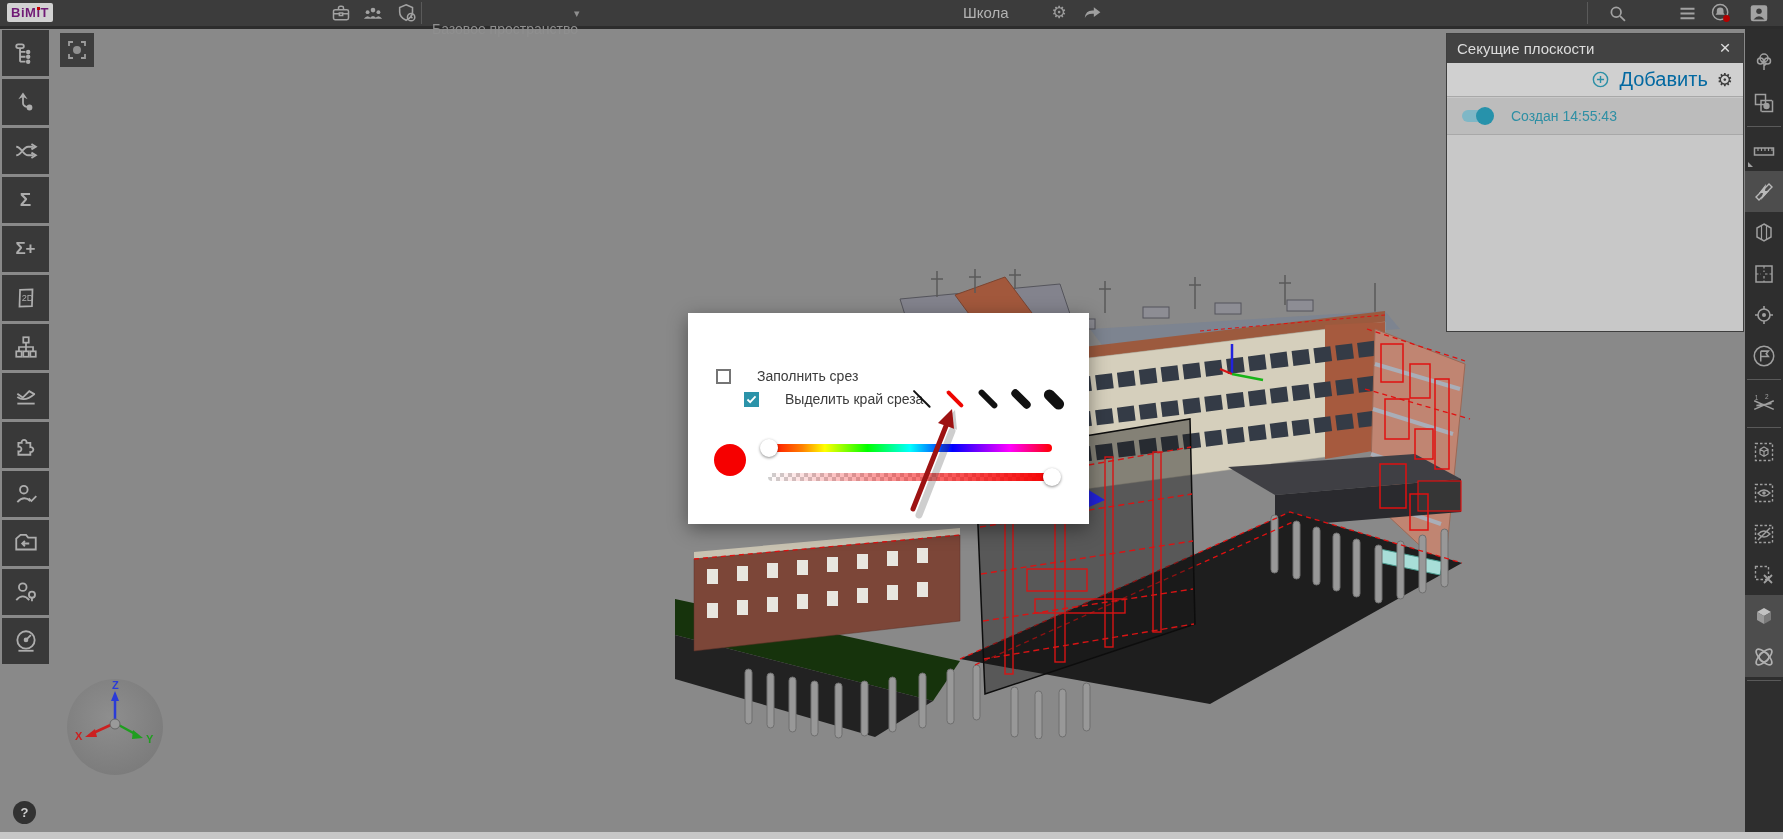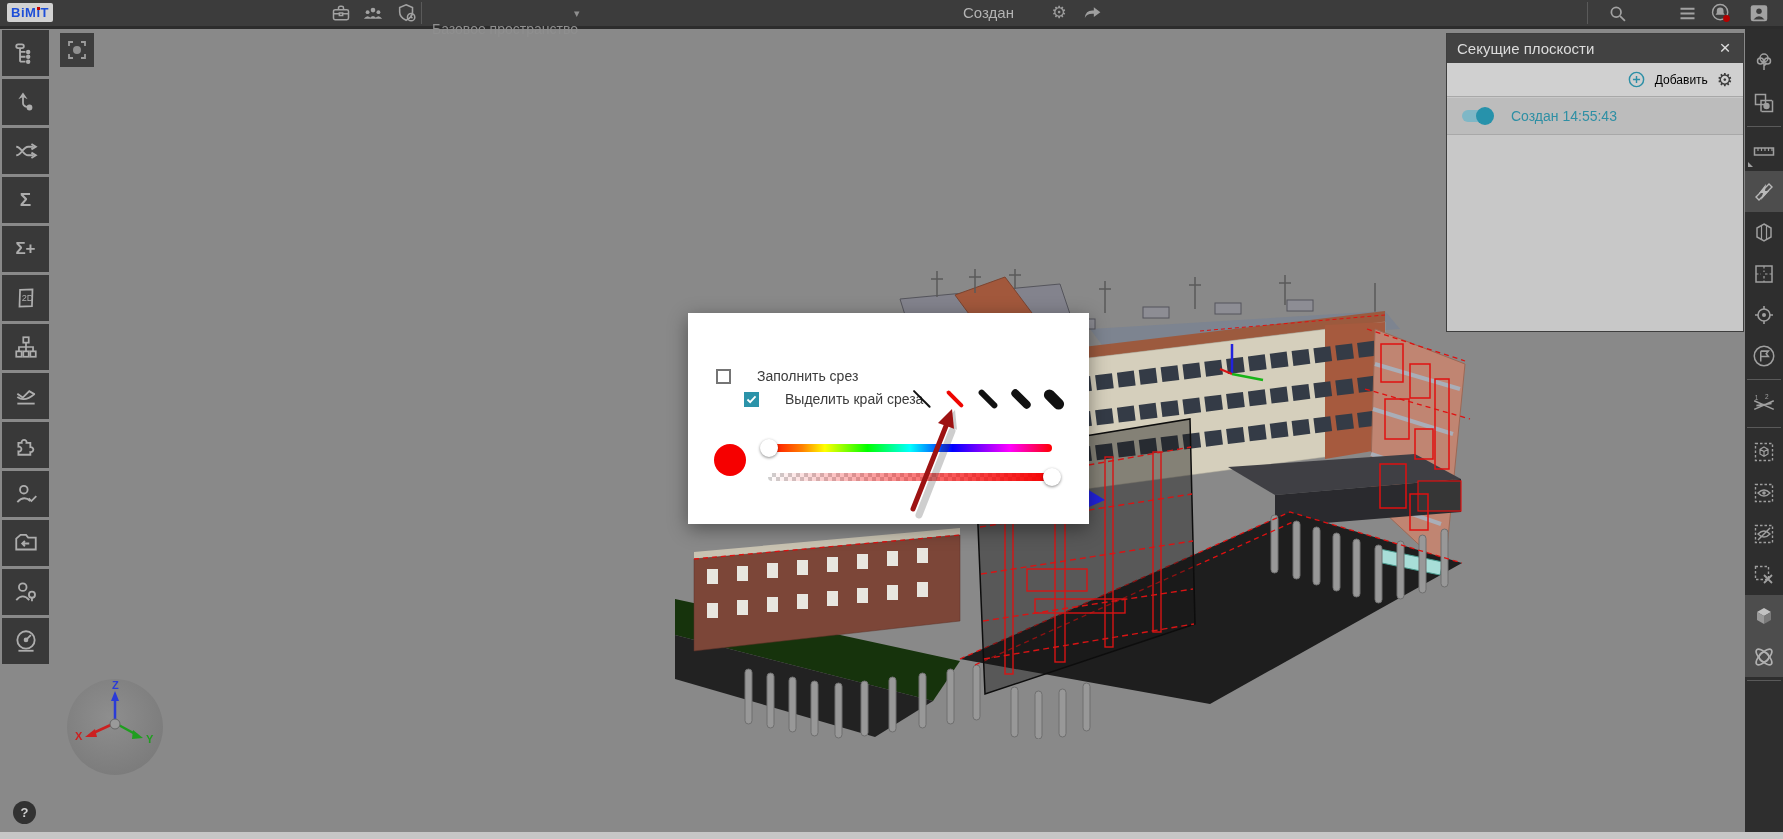--- a/index.html
+++ b/index.html
@@ -3,21 +3,21 @@
 <meta charset="utf-8">
 <style>
   * { margin:0; padding:0; box-sizing:border-box; }
   html,body { width:1783px; height:839px; overflow:hidden; }
   body { font-family:"Liberation Sans", sans-serif; background:#898989; position:relative; }
 
   
   .topbar { position:absolute; left:0; top:0; width:1783px; height:26px; background:#3c3c3c; z-index:50; }
   .topbar-shadow { position:absolute; left:0; top:26px; width:1783px; height:3px; background:#2c2c2c; z-index:49; }
   .logo { position:absolute; left:7px; top:3px; width:46px; height:19px; background:#d2d2d2; border-radius:2px;
-          color:#1d4ed8; font-size:13px; font-weight:bold; letter-spacing:.5px; text-align:center; line-height:19px; }
+          color:#701a75; font-size:13px; font-weight:bold; letter-spacing:.5px; text-align:center; line-height:19px; }
   .logo .reddot { position:absolute; left:30px; top:4px; width:3px; height:3px; background:#c40000; }
   .tb-icon { position:absolute; top:2px; width:22px; height:22px; display:flex; align-items:center; justify-content:center; }
   .tb-sep { position:absolute; top:2px; width:1px; height:22px; background:#5a5a5a; }
   .workspace { position:absolute; left:432px; top:16px; height:26px; line-height:26px; color:#8f8f8f; font-size:14px; cursor:pointer; }
   .ws-arrow { position:absolute; left:574px; top:0; height:26px; line-height:26px; color:#8f8f8f; font-size:11px; }
   .project-title { position:absolute; left:963px; top:0; height:26px; line-height:26px; color:#b3b3b3; font-size:15px; }
   .gear-glyph { color:#9c9c9c; font-size:17px; line-height:22px; }
 
   
   .left-toolbar { position:absolute; left:2px; top:30px; width:47px; z-index:40; }
@@ -76,21 +76,21 @@
   
   .panel { position:absolute; left:1446px; top:33px; width:298px; height:299px; background:#c8c8c8;
            border:1px solid #3e3e3e; z-index:45; }
   .panel-header { position:absolute; left:0; top:0; width:100%; height:29px; background:#424242; color:#dcdcdc;
                   font-size:15px; line-height:29px; padding-left:10px; }
   .panel-close { position:absolute; right:6px; top:0; width:24px; height:29px; color:#dcdcdc; font-size:19px;
                  line-height:27px; text-align:center; cursor:pointer; }
   .panel-toolbar { position:absolute; left:0; top:29px; width:100%; height:34px; background:#d0d0d0;
                    display:flex; align-items:center; justify-content:flex-end; gap:9px; padding-right:10px;
                    border-bottom:1px solid #a8a8a8; }
-  .add-label { color:#000000; font-size:12px; cursor:pointer; }
+  .add-label { color:#0369a1; font-size:20px; cursor:pointer; }
   .panel-gear { color:#3c3c3c; font-size:18px; cursor:pointer; }
   .panel-item { position:absolute; left:0; top:64px; width:100%; height:37px; background:#bcbcbc;
                 display:flex; align-items:center; border-bottom:1px solid #a8a8a8; }
   .toggle { position:relative; width:34px; height:18px; margin-left:13px; cursor:pointer; }
   .toggle .track { position:absolute; left:2px; top:3px; width:30px; height:12px; border-radius:6px; background:#7fb7c6; }
   .toggle .knob { position:absolute; top:0; width:18px; height:18px; border-radius:50%; background:#2792ab; left:0; }
   .toggle.on .knob { left:16px; }
   .item-label { color:#2e8fa4; font-size:14px; margin-left:17px; }
 </style>
 </head>
@@ -260,21 +260,21 @@
       <path d="M11 3 l7 3 v5 q0 6 -7 9 q-7 -3 -7 -9 v-5 z"></path>
         <circle cx="16.5" cy="16.5" r="4"></circle>
         <path d="M16.5 14.5 v2 l1.5 1"></path>
     </svg>
   </div>
   <div class="tb-sep" style="left:421px;"></div>
 
   <div class="workspace">Базовое пространство</div>
   <div class="ws-arrow">▾</div>
 
-  <div class="project-title">Создан</div>
+  <div class="project-title">Школа</div>
   <div class="tb-icon" style="left:1048px;">
     <span class="gear-glyph">⚙</span>
   </div>
   <div class="tb-icon" style="left:1082px;">
     <svg width="20" height="18" viewBox="0 0 24 22" fill="#9f9f9f">
       <path d="M13 4 l8 6 -8 6 v-4 q-8 -1 -11 5 q1 -10 11 -9 z"></path>
     </svg>
   </div>
 
   <div class="tb-sep" style="left:1587px;"></div>

